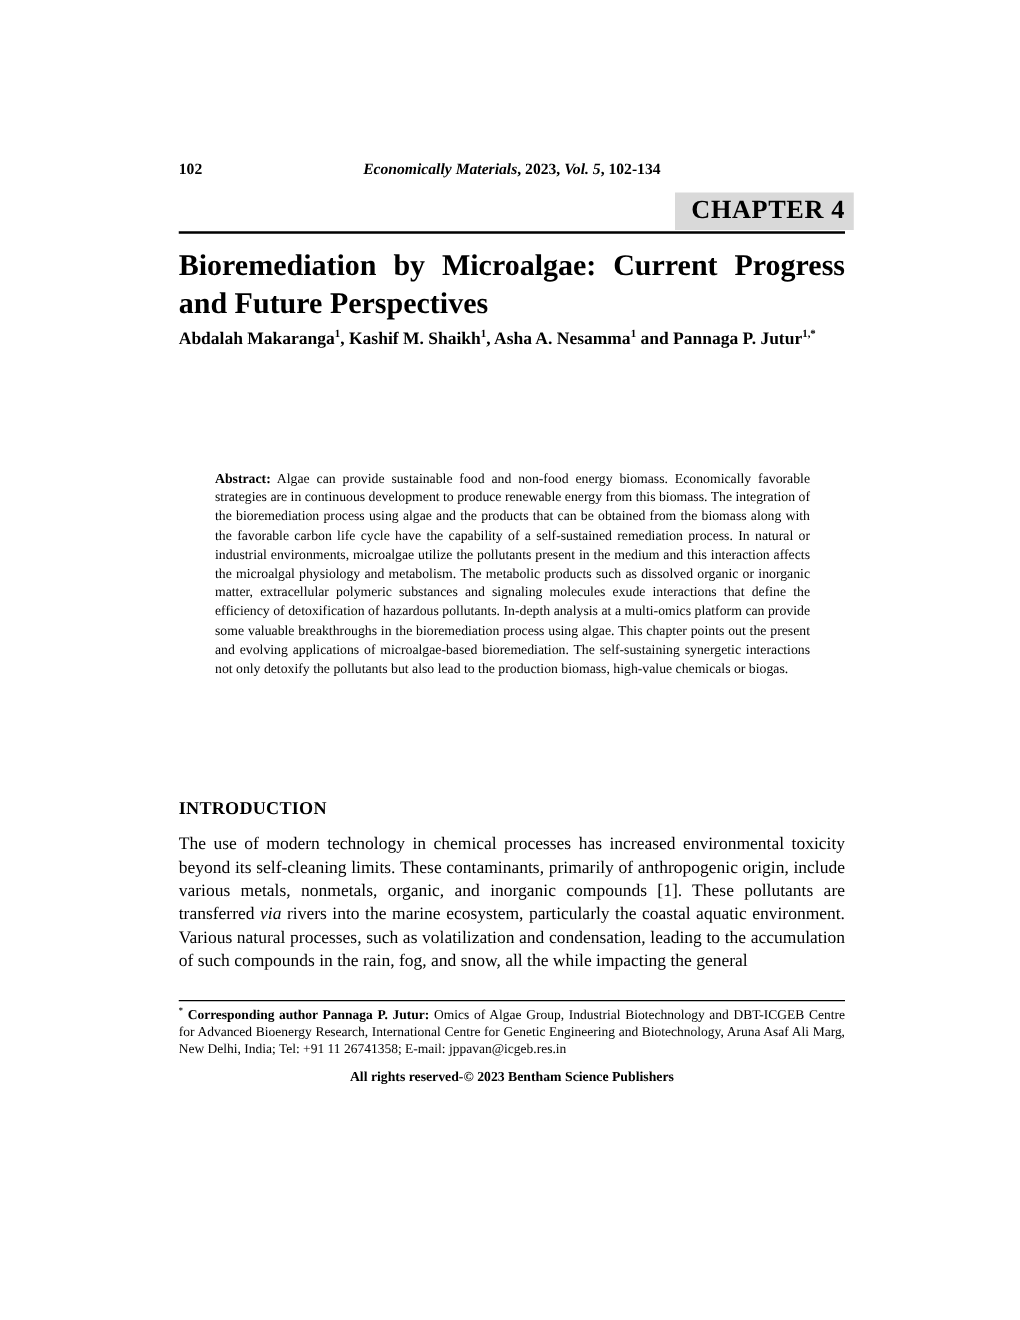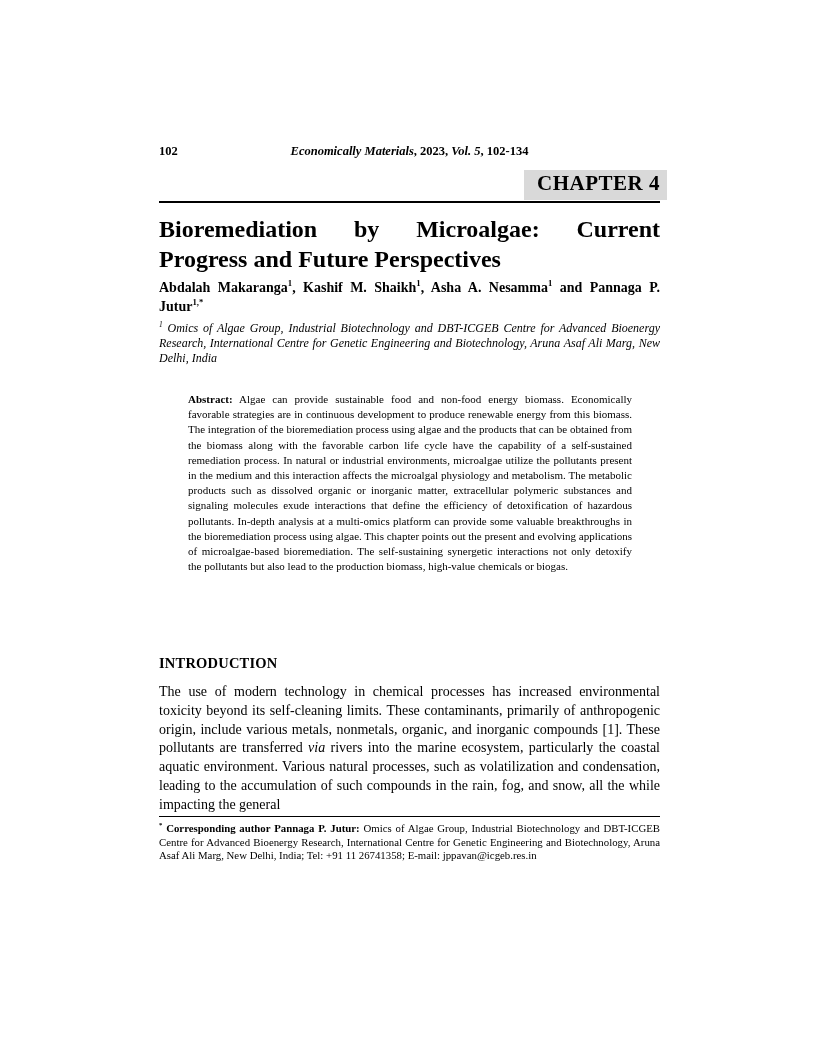--- a/index.html
+++ b/index.html
@@ -17,21 +17,21 @@
     color: #000000;
     overflow: hidden;
   }
   .text-col {
     position: absolute;
     left: 143px;
     top: 0;
     width: 533px;
     height: 100%;
   }
-  .text-col > * { position: absolute; left: 0; right: 0; margin: 16px; }
+  .text-col > * { position: absolute; left: 0; right: 0; margin: 0; }
 
   .header { top: 128px; height: 18px; font-size: 12.5px; }
   .pagenum {
     position: absolute; left: 0; top: 0;
     font-weight: bold;
   }
   .citation { text-align: center; font-weight: bold; }
 
   .chapter-row { top: 154px; text-align: right; }
   .chapter-badge {
@@ -120,30 +120,30 @@
 
     <div class="chapter-row">
       <span class="chapter-badge" style="background-color: rgb(217, 217, 217);">CHAPTER 4</span>
     </div>
     <div class="head-rule"></div>
 
     <h1 class="title">Bioremediation by Microalgae: Current Progress and Future Perspectives</h1>
 
     <p class="authors"><span style="font-weight: bold;">Abdalah Makaranga</span><sup style="font-weight: bold;">1</sup><span style="font-weight: bold;">, Kashif M. Shaikh</span><sup style="font-weight: bold;">1</sup><span style="font-weight: bold;">, Asha A. Nesamma</span><sup style="font-weight: bold;">1</sup><span> and </span><span style="font-weight: bold;">Pannaga P. Jutur</span><sup style="font-weight: bold;">1,*</sup></p>
 
-    <p class="affiliation"><sup style="font-style: italic;">1</sup><span style="font-style: italic;"> Omics of Algae Group, Industrial Biotechnology and DBT-ICGEB Centre for Advanced Bioenergy Research, International Centre for Genetic Engineering and Biotechnology, Aruna Asaf Ali Marg, New Delhi, India</span></p>
 
     <p class="abstract"><span style="font-weight: bold;">Abstract:</span><span> Algae can provide sustainable food and non-food energy biomass. Economically favorable strategies are in continuous development to produce renewable energy from this biomass. The integration of the bioremediation process using algae and the products that can be obtained from the biomass along with the favorable carbon life cycle have the capability of a self-sustained remediation process. In natural or industrial environments, microalgae utilize the pollutants present in the medium and this interaction affects the microalgal physiology and metabolism. The metabolic products such as dissolved organic or inorganic matter, extracellular polymeric substances and signaling molecules exude interactions that define the efficiency of detoxification of hazardous pollutants. In-depth analysis at a multi-omics platform can provide some valuable breakthroughs in the bioremediation process using algae. This chapter points out the present and evolving applications of microalgae-based bioremediation. The self-sustaining synergetic interactions not only detoxify the pollutants but also lead to the production biomass, high-value chemicals or biogas.</span></p>
 
 
     <h2 class="section-heading">INTRODUCTION</h2>
 
     <p class="body-para"><span>The use of modern technology in chemical processes has increased environmental toxicity beyond its self-cleaning limits. These contaminants, primarily of anthropogenic origin, include various metals, nonmetals, organic, and inorganic compounds [1]. These pollutants are transferred </span><span style="font-style: italic;">via</span><span> rivers into the marine ecosystem, particularly the coastal aquatic environment. Various natural processes, such as volatilization and condensation, leading to the accumulation of such compounds in the rain, fog, and snow, all the while impacting the general</span></p>
 
     <div class="footnote-rule"></div>
 
     <p class="footnote"><sup style="font-weight: bold;">*</sup><span style="font-weight: bold;"> Corresponding author Pannaga P. Jutur:</span><span> Omics of Algae Group, Industrial Biotechnology and DBT-ICGEB Centre for Advanced Bioenergy Research, International Centre for Genetic Engineering and Biotechnology, Aruna Asaf Ali Marg, New Delhi, India; Tel: +91 11 26741358; E-mail: jppavan@icgeb.res.in</span></p>
 
     <div class="publisher">
+      <div>All rights reserved-© 2023 Bentham Science Publishers</div>
     </div>
 
   </div>
 </div>
 
 </body></html>

